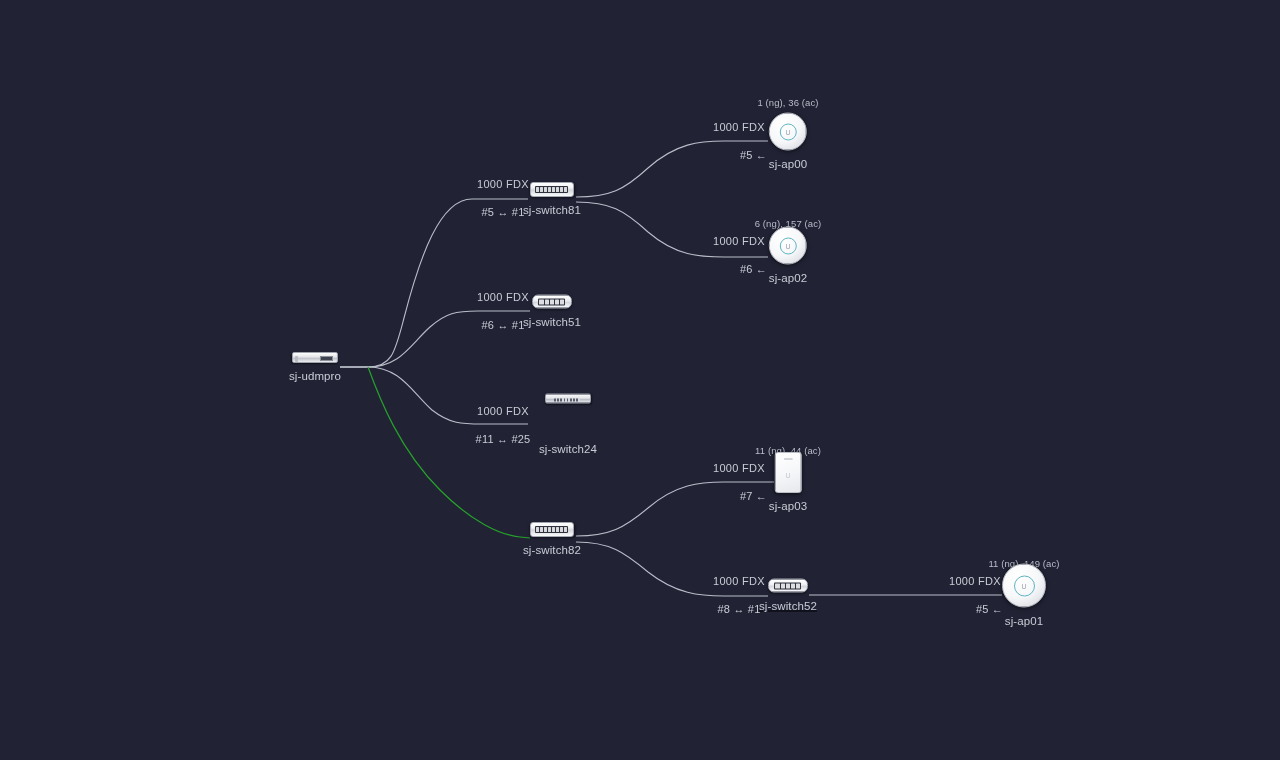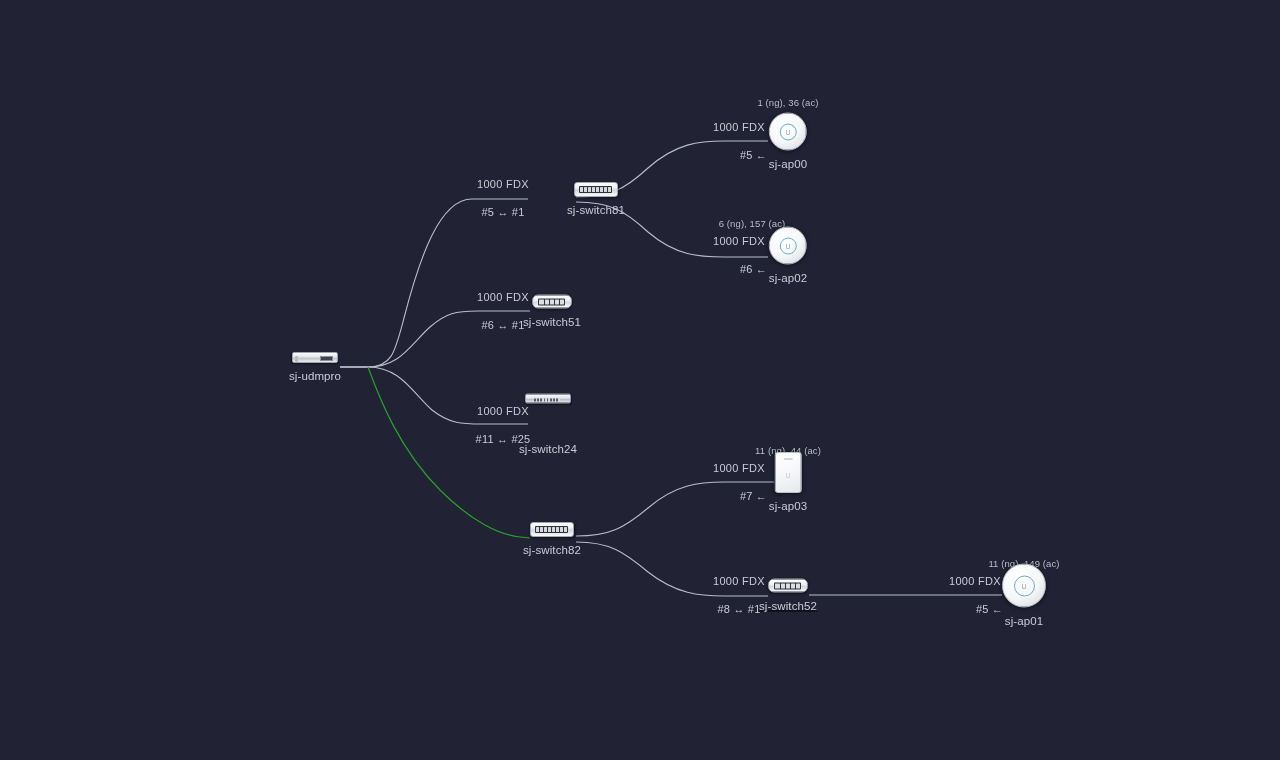--- a/index.html
+++ b/index.html
@@ -262,21 +262,21 @@
   <div class="link-label align-right" style="left:975px; top:595px;">
     <span class="speed">1000  FDX</span>
     <span class="ports-line">#5  ←</span>
   </div>
 
   <div class="node" style="left:315px; top:367px;">
     <div class="dev-udmpro"></div>
     <div class="node-label">sj-udmpro</div>
   </div>
 
-  <div class="node" style="left:552px; top:199px;margin-left:44px;">
+  <div class="node" style="left:552px; top:199px;">
     <div class="dev-switch8">
       <div class="ports">
         <i></i>
           <i></i>
           <i></i>
           <i></i>
           <i></i>
           <i></i>
           <i></i>
           <i></i>
@@ -291,21 +291,21 @@
         <i></i>
           <i></i>
           <i></i>
           <i></i>
           <i></i>
       </div>
     </div>
     <div class="node-label">sj-switch51</div>
   </div>
 
-  <div class="node" style="left:548px; top:424px;gap:32px;">
+  <div class="node" style="left:568px; top:424px;gap:32px;">
     <div class="dev-rackswitch"></div>
     <div class="node-label">sj-switch24</div>
   </div>
 
   <div class="node" style="left:552px; top:539px;">
     <div class="dev-switch8">
       <div class="ports">
         <i></i>
           <i></i>
           <i></i>
@@ -322,21 +322,21 @@
   <div class="node-channel" style="left:788px; top:102px;">1 (ng), 36 (ac)</div>
   <div class="node" style="left:788px; top:141px;">
     <div class="dev-ap-round">
       <div class="ring">
         <span class="ulogo">U</span>
       </div>
     </div>
     <div class="node-label">sj-ap00</div>
   </div>
 
-  <div class="node-channel" style="left:752px; top:223px;">6 (ng), 157 (ac)</div>
+  <div class="node-channel" style="left:788px; top:223px;">6 (ng), 157 (ac)</div>
   <div class="node" style="left:788px; top:255px;">
     <div class="dev-ap-round">
       <div class="ring">
         <span class="ulogo">U</span>
       </div>
     </div>
     <div class="node-label">sj-ap02</div>
   </div>
 
   <div class="node-channel" style="left:788px; top:450px;text-align:center;">11 (ng), 44 (ac)</div>

